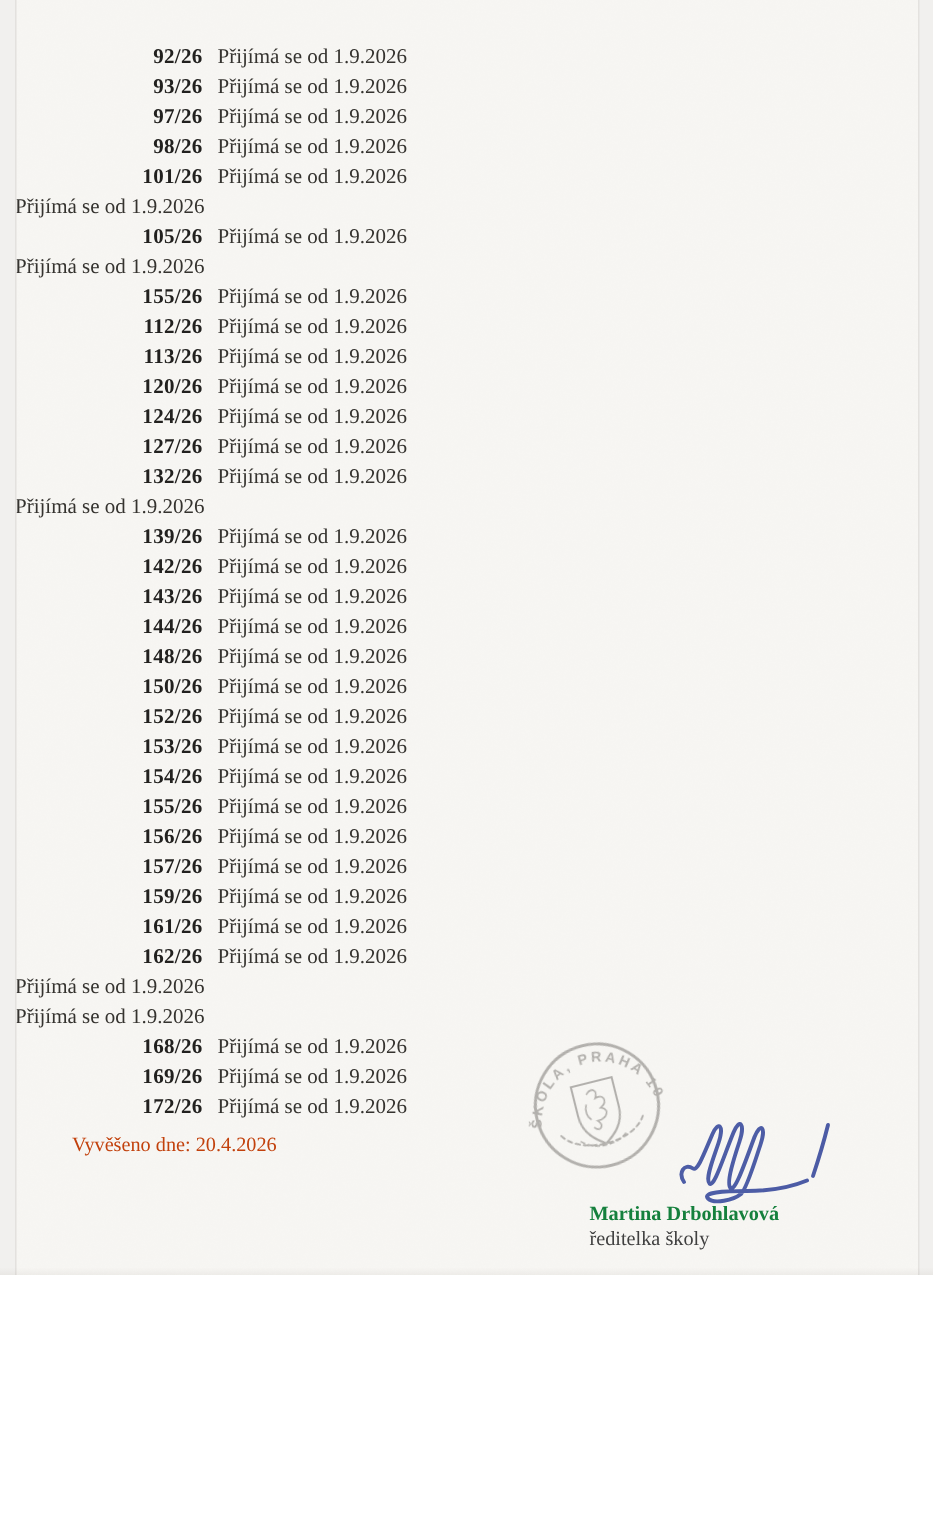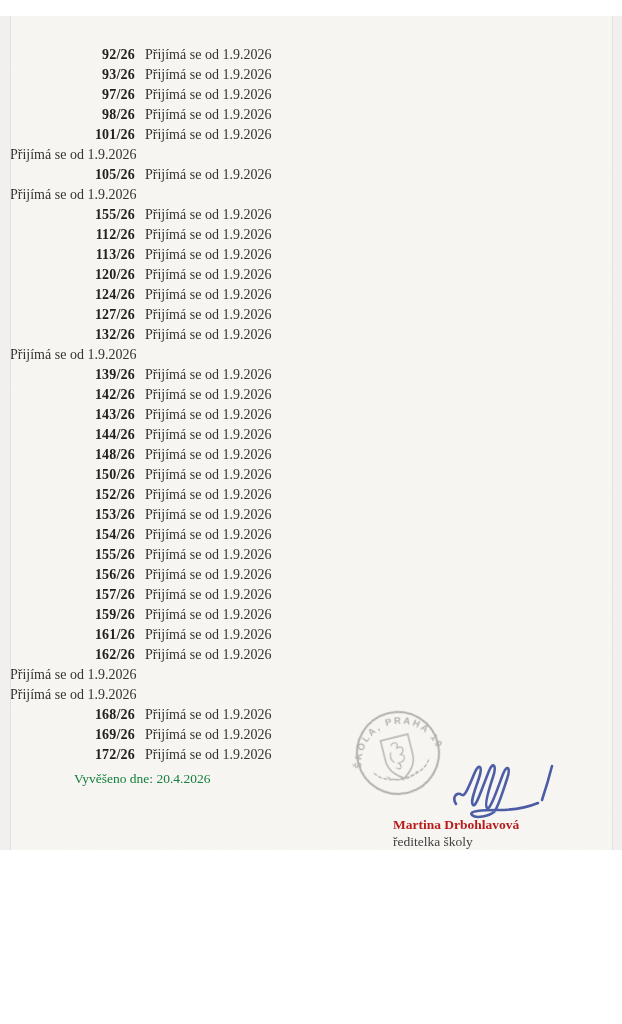--- a/index.html
+++ b/index.html
@@ -2,48 +2,48 @@
 <html><head>
 <meta charset="utf-8">
 <style>
   html,body{margin:0;padding:0;}
   body{
     width:622px;height:1024px;overflow:hidden;background:#ffffff;position:relative;
     font-family:"Liberation Serif","DejaVu Serif",serif;
     -webkit-font-smoothing:antialiased;
   }
   .paper{
-    position:absolute;left:0;top:16px;width:622px;height:850px;
+    position:absolute;left:0;top:0;width:622px;height:850px;
     background:#f7f6f3;
   }
   .paper::after{ 
     content:"";position:absolute;left:0;bottom:0;width:100%;height:5px;
     background:linear-gradient(to bottom,rgba(120,110,100,0),rgba(120,110,100,0.07));
   }
   .edge-strip{position:absolute;top:0;height:850px;background:#f1f0ee;}
   .edge-left{left:0;width:10px;border-right:1px solid #e3e1de;}
   .edge-right{left:612px;width:10px;border-left:1px solid #e4e2df;}
   .texture{position:absolute;left:0;top:0;width:622px;height:850px;pointer-events:none;}
 
   .list{position:absolute;left:0;top:29px;width:400px;}
   .row{display:flex;height:20px;line-height:20px;font-size:14px;color:#2e2c29;}
   .num{width:135px;text-align:right;font-weight:700;color:#22211f;letter-spacing:0.2px;}
   .status{margin-left:10px;color:#35332f;text-align:right;}
 
   .posted{
     position:absolute;left:48px;top:753px;height:20px;line-height:20px;
-    font-size:13.5px;color:#15803d;margin-left:26px;
+    font-size:13.5px;color:#c2410c;
   }
 
   .stamp{position:absolute;left:338px;top:677px;width:120px;height:120px;opacity:0.62;}
   .signature{position:absolute;left:448px;top:742px;width:115px;height:62px;}
 
   .sig-name{
     position:absolute;left:393px;top:800px;height:17px;line-height:17px;
-    font-size:13.5px;font-weight:700;color:#b91c1c;
+    font-size:13.5px;font-weight:700;color:#15803d;
   }
   .sig-title{
     position:absolute;left:393px;top:817px;height:17px;line-height:17px;
     font-size:13.5px;color:#404040;
   }
   .below-scan{position:absolute;left:0;top:850px;width:622px;height:174px;background:#ffffff;}
 </style>
 </head>
 <body>
 

